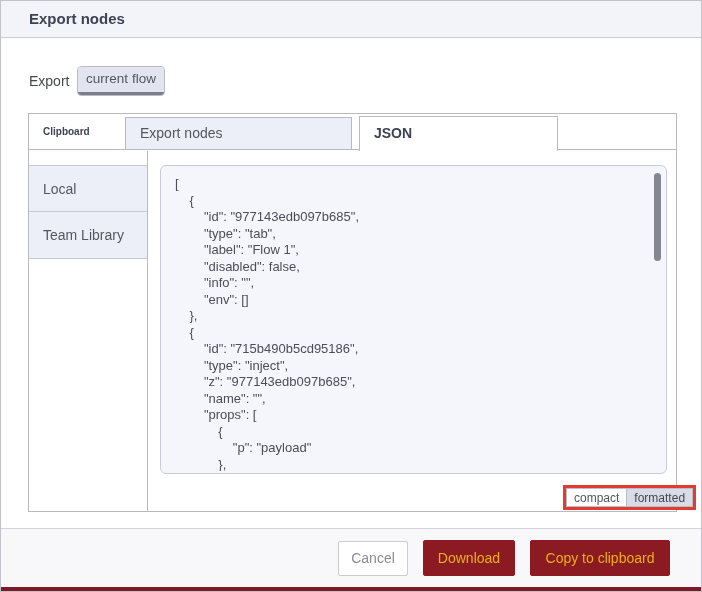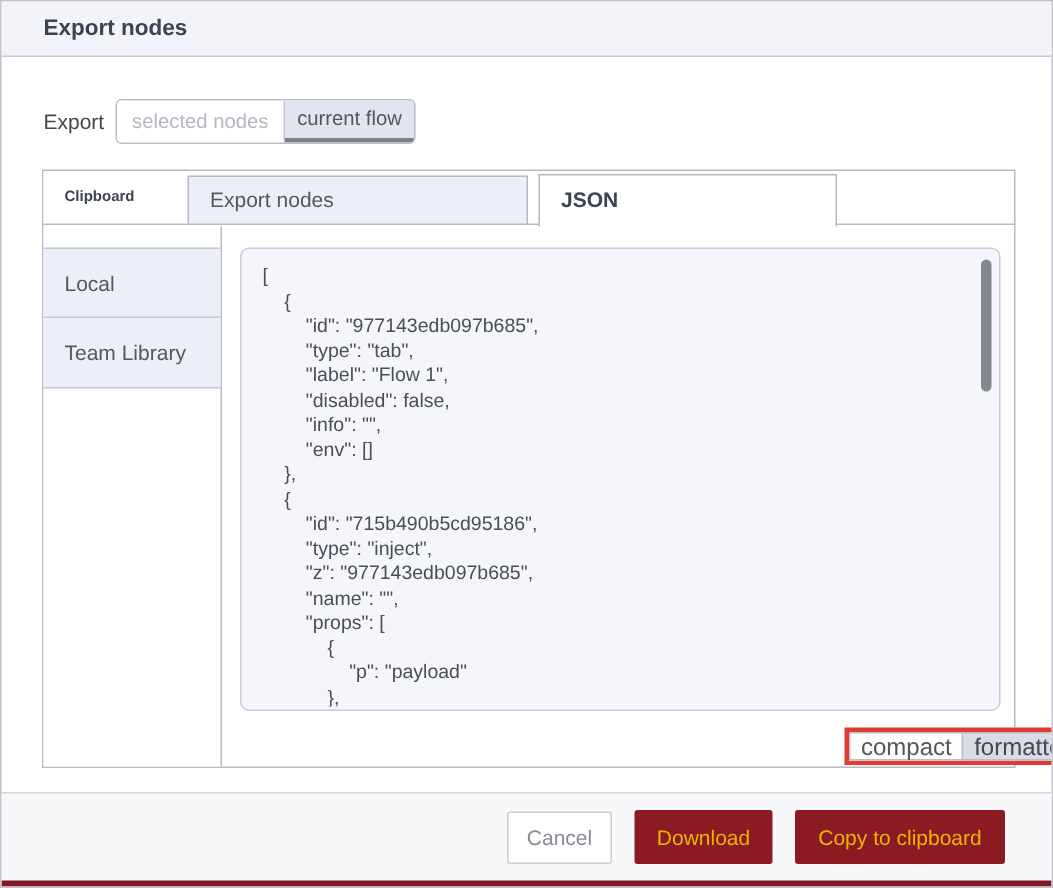--- a/index.html
+++ b/index.html
@@ -80,21 +80,21 @@
   .vscroll-thumb {
     position:absolute; right:5px; top:7px; width:7px; height:88px;
     background:#84878f; border-radius:4px; cursor:pointer;
   }
 
   .format-annotation {
     position:absolute; left:414px; top:334px;
     border:3px solid #e23b2f; display:flex; background:#fff;
   }
   .fmt-btn {
-    font-size:16px; padding:2px 7px; height:19px; line-height:15px;
+    font-size:12px; padding:2px 7px; height:19px; line-height:15px;
     background:#fdfdfe; border:1px solid #b9bdc9; color:#55575f; cursor:pointer;
   }
   .fmt-btn.selected { background:#d9dbe7; border-left:none; color:#45474f; }
 
   
   .footer {
     position:absolute; left:0; right:0; bottom:4px; height:59px;
     background:#f8f8fa; border-top:1px solid #d4d4dc;
     display:flex; align-items:center; justify-content:flex-end; gap:15px; padding-right:31px;
   }
@@ -109,21 +109,20 @@
 </head>
 <body>
 
 <div class="dialog">
 
   <div class="dlg-header">Export nodes</div>
 
   <div class="scope-row">
     <span class="scope-label">Export</span>
     <div class="scope-group">
-      <div class="scope-btn disabled w-selected-nodes">selected nodes</div>
       <div class="scope-btn selected w-current-flow">current flow</div>
     </div>
   </div>
 
   <div class="panel">
     <div class="tab-row">
       <span class="clipboard-label">Clipboard</span>
       <div class="tab tab-inactive">Export nodes</div>
       <div class="tab tab-active">JSON</div>
     </div>

